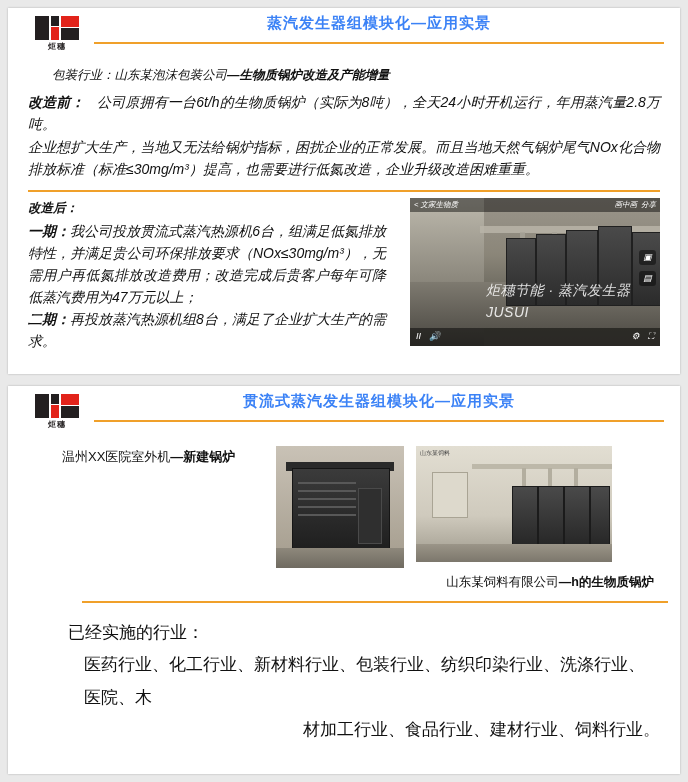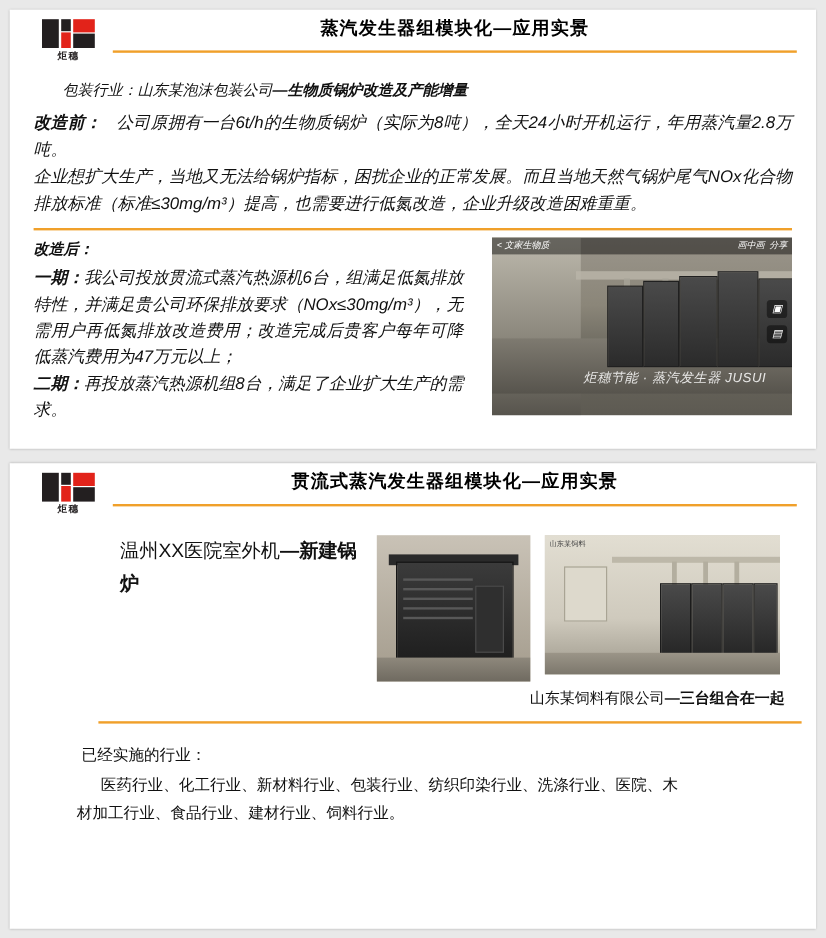--- a/index.html
+++ b/index.html
@@ -68,21 +68,21 @@
     font-weight: bold;
   }
   .hdr-title {
     position: absolute;
     left: 86px;
     right: 16px;
     top: 6px;
     text-align: center;
     font-size: 15px;
     font-weight: bold;
-    color: #000000;
+    color: #3b82f6;
     letter-spacing: 1px;
     white-space: nowrap;
   }
   .hdr-rule {
     position: absolute;
     left: 86px;
     right: 16px;
     top: 34px;
     height: 2px;
     background: #f0a02a;
@@ -190,36 +190,35 @@
   }
   .vid-ctrl {
     position: absolute; left: 0; right: 0; bottom: 0; height: 18px;
     background: rgba(0,0,0,0.55);
     display: flex; align-items: center; gap: 8px; padding: 0 6px;
     color: #fff; font-size: 9px;
   }
   .vid-ctrl .spacer { flex: 1; }
   .vid-watermark {
     position: absolute; left: 76px; bottom: 22px;
-    font-size: 11px; color: rgba(255,255,255,.85);
+    font-size: 14px; color: rgba(255,255,255,.85);
     letter-spacing: .5px;
   }
 
   
   .s2-body {
     position: relative;
     padding: 0 20px;
     color: #111;
   }
   .s2-top { display: flex; gap: 12px; margin-top: 12px; }
   .s2-text {
     width: 236px;
-    font-size: 16px;
+    font-size: 13px;
     line-height: 1.72;
-    margin-left: 38px;
   }
   .s2-text .t1 { margin-left: 34px; }
   .s2-text .bold { font-weight: bold; }
   .ph {
     position: relative;
     overflow: hidden;
     flex: 0 0 auto;
   }
   .ph-1 { width: 128px; height: 122px; background: linear-gradient(180deg,#c9c2b6,#a39b8c); }
   .ph-1 .cab {
@@ -280,26 +279,26 @@
   .s2-caption .bold { font-weight: bold; }
 
   .s2-rule {
     margin: 10px 0 0 54px;
     width: 586px;
     height: 2px;
     background: #f0a02a;
   }
   .s2-bottom {
     margin-top: 14px;
-    font-size: 13px;
+    font-size: 17px;
     line-height: 1.9;
   }
   .s2-bottom .h { margin-left: 40px; }
   .s2-bottom .l1 { margin-left: 56px; }
-  .s2-bottom .l2 { margin-left: 36px; }
+  .s2-bottom .l2 { margin-left: 36px; text-align: right; }
 </style>
 </head>
 <body>
 
 <div class="page">
 
   <div class="slide slide-1">
     <div class="hdr">
       <div class="logo">
         <span class="logo-mark">
@@ -362,20 +361,27 @@
             </span>
           </div>
 
           <div class="vid-side">
             <div class="sbtn">▣</div>
             <div class="sbtn">▤</div>
           </div>
 
           <div class="vid-watermark">炬穗节能 · 蒸汽发生器 JUSUI</div>
 
+          <div class="vid-ctrl">
+            <span>II</span>
+            <span>🔊</span>
+            <span class="spacer"></span>
+            <span>⚙</span>
+            <span>⛶</span>
+          </div>
         </div>
       </div>
     </div>
   </div>
 
   <div class="slide slide-2">
     <div class="hdr">
       <div class="logo">
         <span class="logo-mark">
           <span class="blk" style="left:0;top:0;width:14px;height:24px;"></span>
@@ -420,21 +426,21 @@
           <div class="unit u1"></div>
           <div class="unit u2"></div>
           <div class="unit u3"></div>
           <div class="unit u4"></div>
           <div class="floor"></div>
           <div class="ph-cap-tl">山东某饲料</div>
         </div>
       </div>
 
       <div class="s2-caption">
-        <span>山东某饲料有限公司</span><span class="bold">—三台组合在一起</span>
+        <span>山东某饲料有限公司</span><span class="bold">—h的生物质锅炉</span>
       </div>
 
       <div class="s2-rule"></div>
 
       <div class="s2-bottom">
         <div class="h">已经实施的行业：</div>
         <div class="l1">医药行业、化工行业、新材料行业、包装行业、纺织印染行业、洗涤行业、医院、木</div>
         <div class="l2">材加工行业、食品行业、建材行业、饲料行业。</div>
       </div>
     </div>

